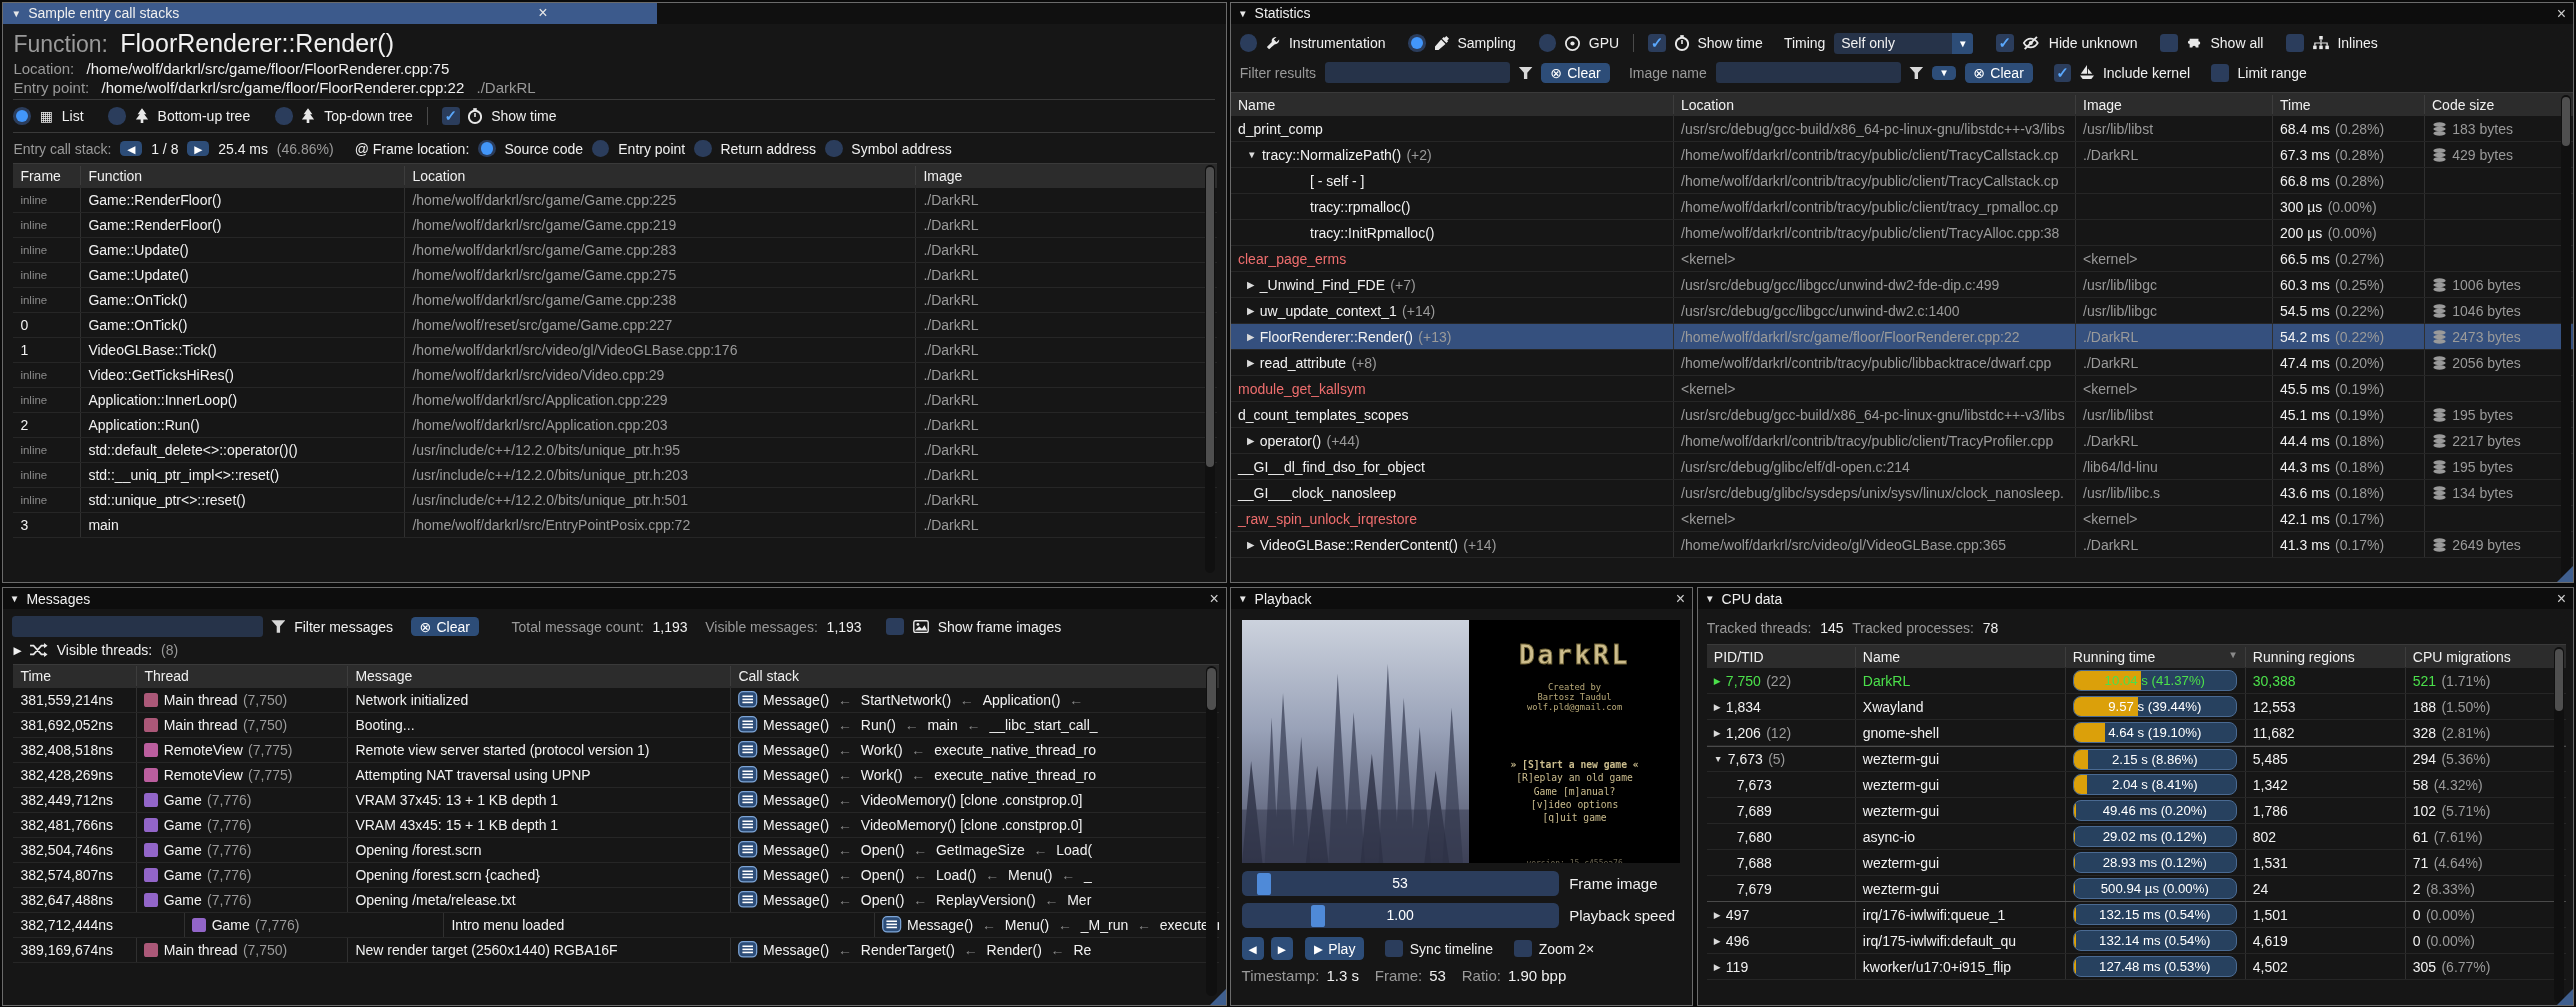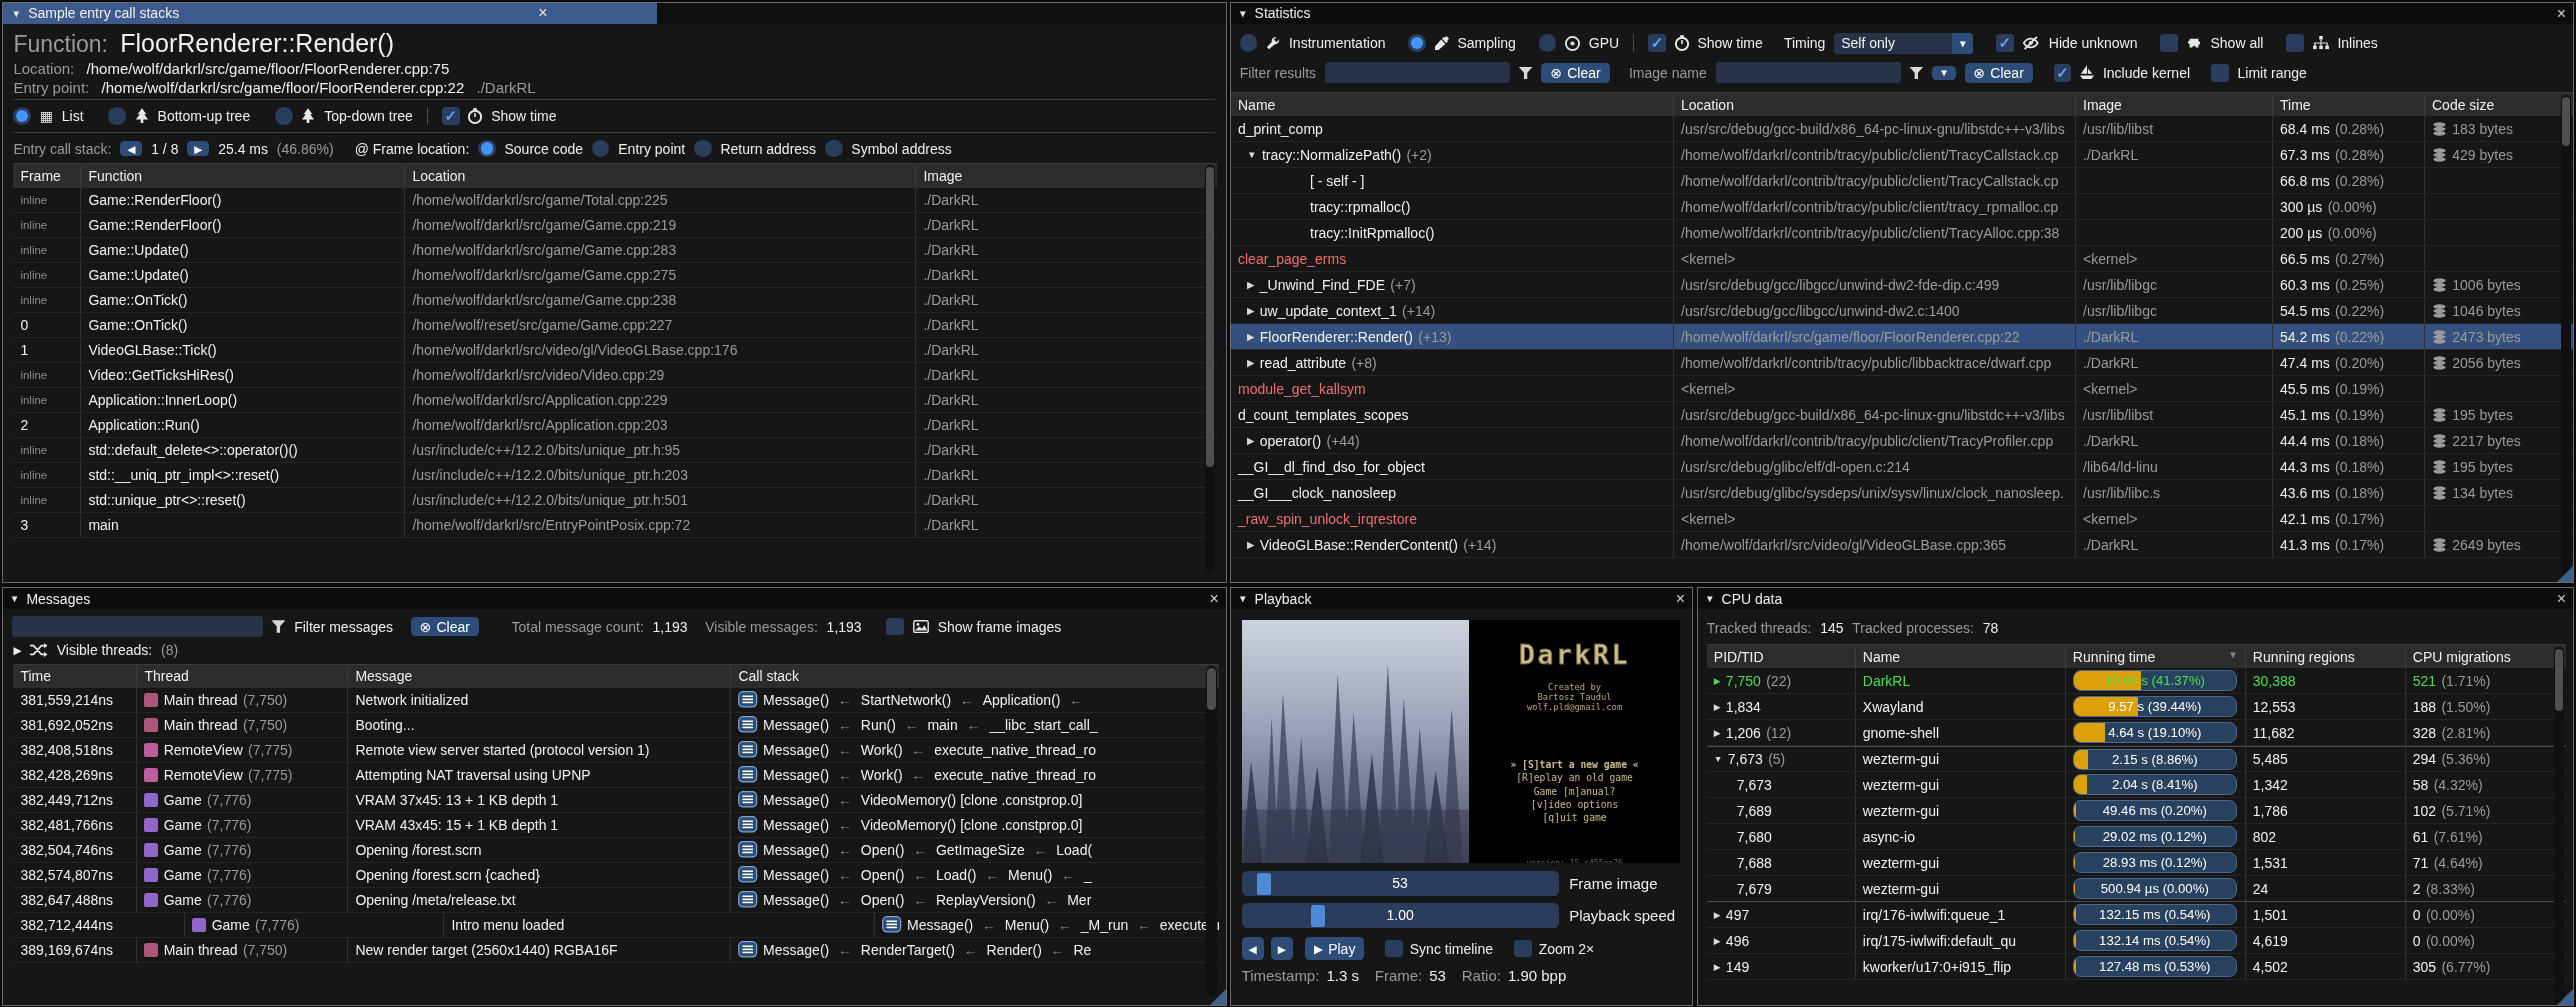--- a/index.html
+++ b/index.html
@@ -121,21 +121,21 @@
         <div>Function</div>
         <div>Location</div>
         <div>Image</div>
       </div>
     <div id="samples-body">
         <div class="trow" style="grid-template-columns: 67px 324px 511px 1fr; height: 25px;">
           <div>
             <span class="inline-lbl">inline</span>
           </div>
           <div class="white">Game::RenderFloor()</div>
-          <div class="grey">/home/wolf/darkrl/src/game/Total.cpp:225</div>
+          <div class="grey">/home/wolf/darkrl/src/game/Game.cpp:225</div>
           <div class="grey">./DarkRL</div>
         </div>
         <div class="trow" style="grid-template-columns: 67px 324px 511px 1fr; height: 25px;">
           <div>
             <span class="inline-lbl">inline</span>
           </div>
           <div class="white">Game::RenderFloor()</div>
           <div class="grey">/home/wolf/darkrl/src/game/Game.cpp:219</div>
           <div class="grey">./DarkRL</div>
         </div>
@@ -1233,21 +1233,21 @@
           </div>
           <div class="white">4,619</div>
           <div>
             <span class="white">0</span>
             <span class="grey">(0.00%)</span>
           </div>
         </div>
         <div class="trow" style="grid-template-columns: 148px 210px 180px 160px 1fr; height: 26px;">
           <div>
             <span class="arrowtag" style="font-size: 8.8px; color: rgb(218, 218, 218);">▶</span>
-            <span class="white">149</span>
+            <span class="white">119</span>
           </div>
           <div class="white">kworker/u17:0+i915_flip</div>
           <div>
             <div class="bar-pill">
               <div class="fill" style="width: 1.6%;"></div>
               <div class="lbl">127.48 ms (0.53%)</div>
             </div>
           </div>
           <div class="white">4,502</div>
           <div>

